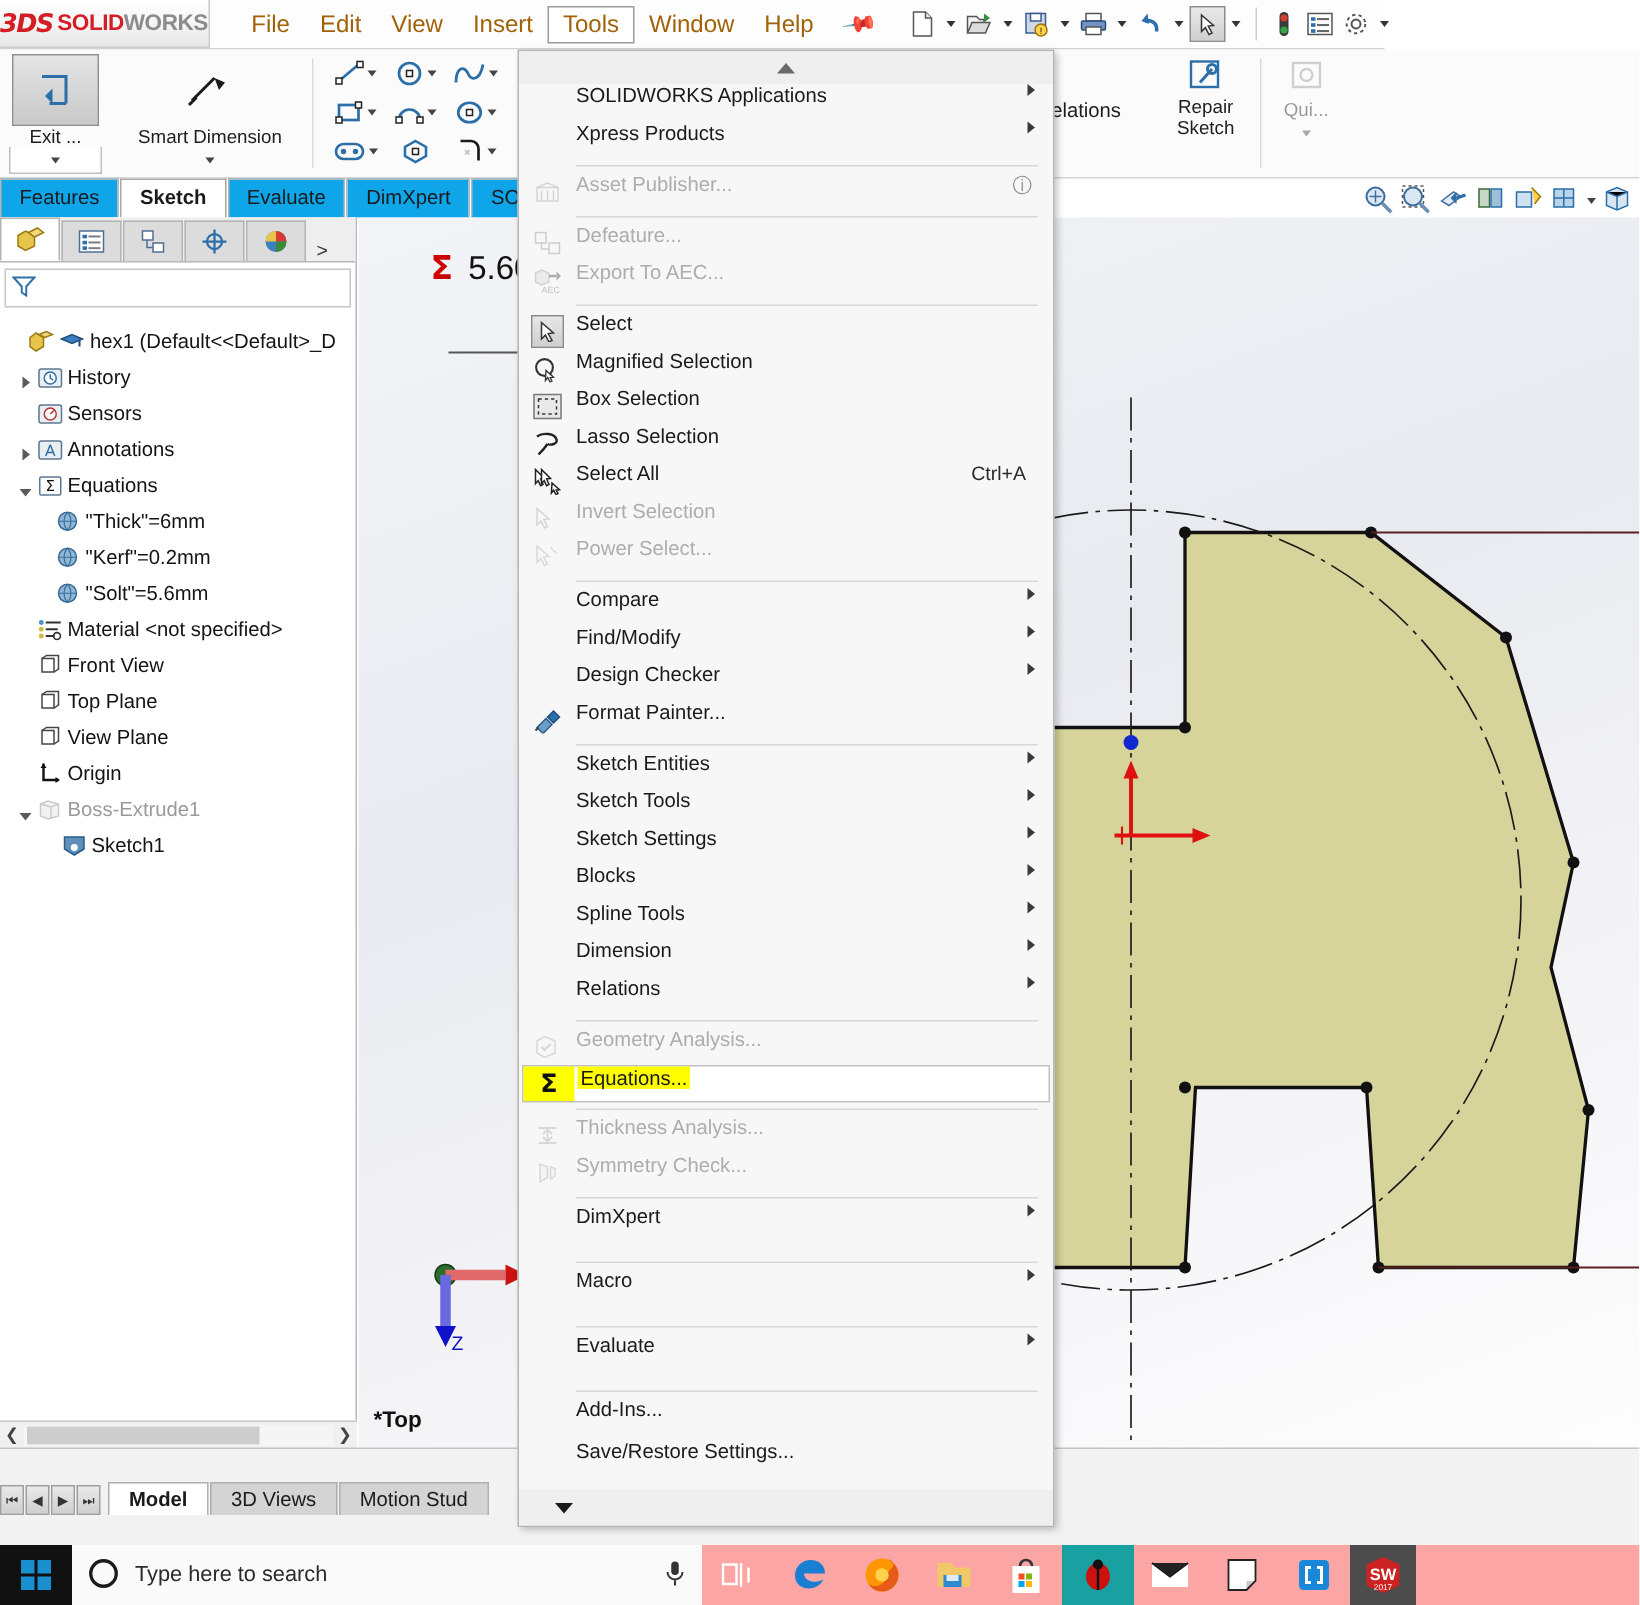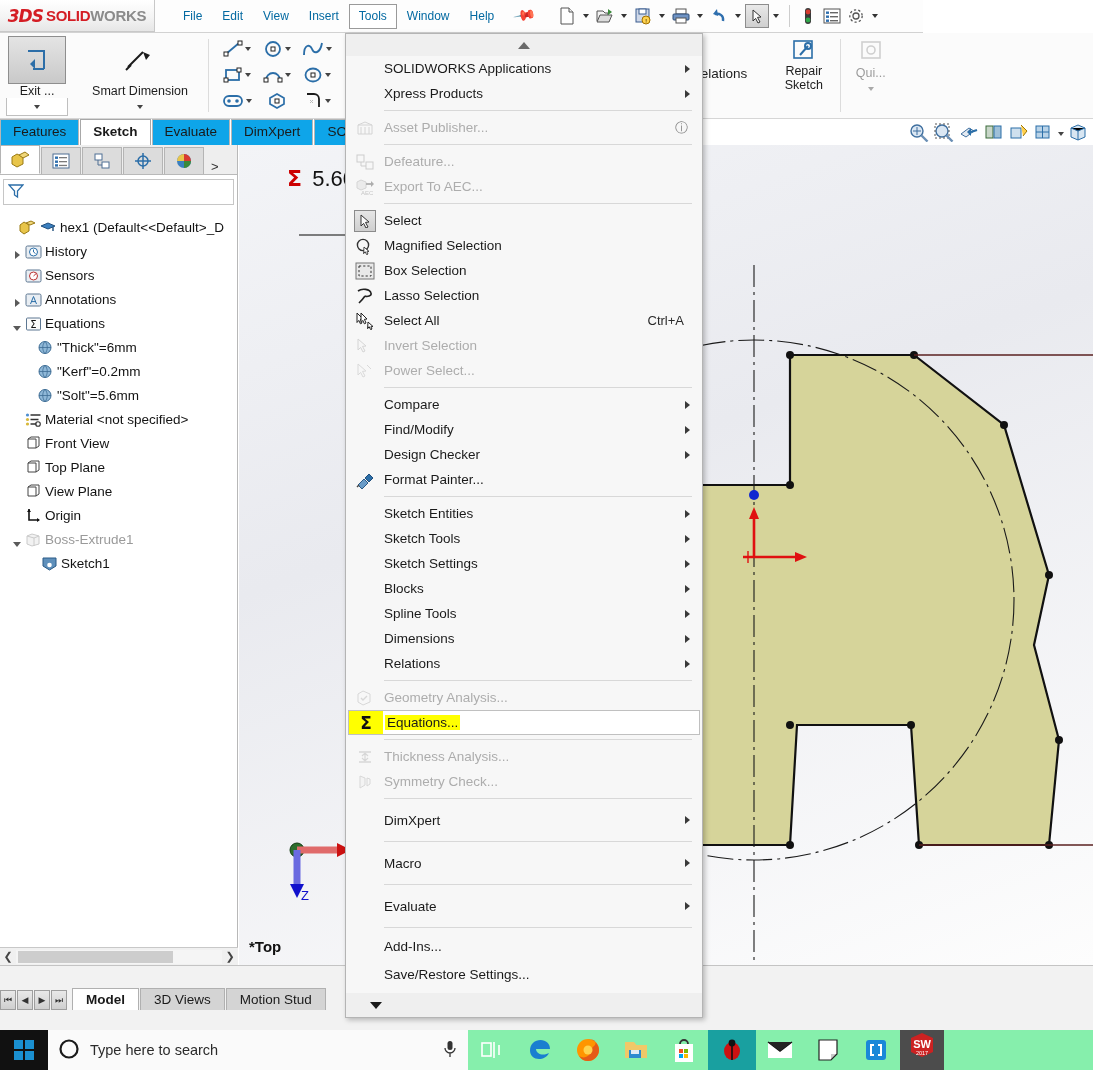--- a/index.html
+++ b/index.html
@@ -32,21 +32,21 @@
   .logo-ds {
     font-family: "DejaVu Sans", sans-serif;
     font-weight: bold; font-size: 17px; color: #d41d24;
     font-style: italic; letter-spacing: -1px;
     margin-right: 3px;
   }
   .logo-solid { font-weight: bold; font-size: 15px; color: #d41d24; letter-spacing: -0.3px;}
   .logo-works { font-weight: bold; font-size: 15px; color: #8b8b8b; letter-spacing: -0.3px;}
   .menubar { display: flex; align-items: center; margin-left: 18px; height: 32px; }
   .menuitem {
-    padding: 3px 10px; font-size: 12px; color: #0369a1; cursor: default;
+    padding: 3px 10px; font-size: 16px; color: #a16207; cursor: default;
     line-height: 19px;
   }
   .menuitem.active { border: 1px solid #9a9a9a; background: #ffffff; padding: 2px 9px; }
   .pin-icon { margin-left: 12px; color: #2878b8; font-size: 15px; transform: rotate(35deg); display:inline-block;}
 
   
   .qa-toolbar { display:flex; align-items:center; margin-left: 20px; height: 30px; }
   .qa-sep { width:1px; height:22px; background:#cdcdcd; margin:0 6px; }
   .qa-btn { width:24px; height:24px; display:flex; align-items:center; justify-content:center; }
   .qa-btn.framed { border:1px solid #8d8d8d; background:linear-gradient(180deg,#e9e9e9,#cfcfcf); }
@@ -131,40 +131,40 @@
   
   .bottombar { position:absolute; left:0; top:965px; width:1093px; height:65px; background:#f2f2f2; border-top:1px solid #c4c4c4;}
   .btab-row { position:absolute; left:0; top:20px; display:flex; align-items:flex-end; height:24px;}
   .navbtns { display:flex; margin-right:4px; }
   .navbtn { width:16px;height:20px; border:1px solid #9e9e9e; background:linear-gradient(180deg,#e9e9e9,#cfcfcf);
     display:flex;align-items:center;justify-content:center; font-size:9px; color:#333; margin-right:1px;}
   .btab { padding:3px 13px; font-size:13.5px; background:#d4d4d4; border:1px solid #b0b0b0; border-bottom:none; margin-right:1px;}
   .btab.active { background:#ffffff; font-weight:bold; }
 
   
-  .taskbar { position:absolute; left:0; top:1030px; width:1093px; height:40px; background:#86efac; display:flex; align-items:center;}
+  .taskbar { position:absolute; left:0; top:1030px; width:1093px; height:40px; background:#fca5a5; display:flex; align-items:center;}
   .start { width:48px; height:40px; background:#111; display:flex; align-items:center; justify-content:center;}
   .searchbox { width:420px; height:40px; background:#fafafa; display:flex; align-items:center; padding:0 10px; gap:10px;}
   .searchtext { font-size:14.5px; color:#2b2b2b; }
   .tb-icons { display:flex; align-items:center; height:40px; }
   .tb-icon { width:48px; height:40px; display:flex; align-items:center; justify-content:center;}
-  .sw-tb { width:44px;height:40px; background:#4c4c4c; display:flex;align-items:flex-start;justify-content:center;text-decoration:underline;}
+  .sw-tb { width:44px;height:40px; background:#4c4c4c; display:flex;align-items:center;justify-content:center;text-decoration:underline;}
 
   
   .dropdown {
     position:absolute; left:345px; top:33px; width:358px; height:985px;
     background:#f7f7f7; border:1px solid #b4b4b4;
     box-shadow: 2px 2px 5px rgba(0,0,0,0.25);
     z-index:50; font-size:13.5px;
   }
   .dd-scroll { height:22px; display:flex; align-items:center; justify-content:center; background:#efefef;}
   .dd-arrow-up { width:0;height:0;border-left:6px solid transparent;border-right:6px solid transparent;border-bottom:7px solid #6a6a6a;}
   .dd-arrow-dn { width:0;height:0;border-left:6px solid transparent;border-right:6px solid transparent;border-top:7px solid #1a1a1a;}
   .dd-bottom { position:absolute; left:0; bottom:0; width:100%; height:24px; background:#efefef; display:flex; align-items:center; padding-left:24px;}
-  .dd-item { display:flex; align-items:center; height:25px; padding:0 8px 0 0; position:relative;}
+  .dd-item { display:flex; height:25px; padding:0 8px 0 0; position:relative;}
   .dd-ico { width:38px; display:flex; align-items:center; justify-content:center; flex:0 0 38px;}
   .dd-text { flex:1; color:#1a1a1a; }
   .dd-item.disabled .dd-text { color:#adadad; }
   .dd-sub { width:0;height:0;border-top:4px solid transparent;border-bottom:4px solid transparent;border-left:5px solid #3a3a3a; margin-right:4px;}
   .dd-shortcut { color:#2a2a2a; font-size:13px; margin-right:10px;}
   .dd-sep { height:1px; background:#d8d8d8; margin:4px 10px 4px 38px;}
   .dd-item.hl { background:#ffffff; border:1px solid #c0c0c0; margin:0 2px; height:25px;}
   .hl-mark { background:#ffff00; padding:0 2px; }
   .help-ico { color:#888; font-size:13px; margin-right:6px;}
   .greyico { filter: grayscale(100%) opacity(45%); }
@@ -1144,21 +1144,21 @@
       <div class="dd-text">Blocks</div>
       <span class="dd-sub"></span>
     </div>
     <div class="dd-item">
       <div class="dd-ico"></div>
       <div class="dd-text">Spline Tools</div>
       <span class="dd-sub"></span>
     </div>
     <div class="dd-item">
       <div class="dd-ico"></div>
-      <div class="dd-text">Dimensions</div>
+      <div class="dd-text">Dimension</div>
       <span class="dd-sub"></span>
     </div>
     <div class="dd-item">
       <div class="dd-ico"></div>
       <div class="dd-text">Relations</div>
       <span class="dd-sub"></span>
     </div>
 
     <div class="dd-sep"></div>
 

